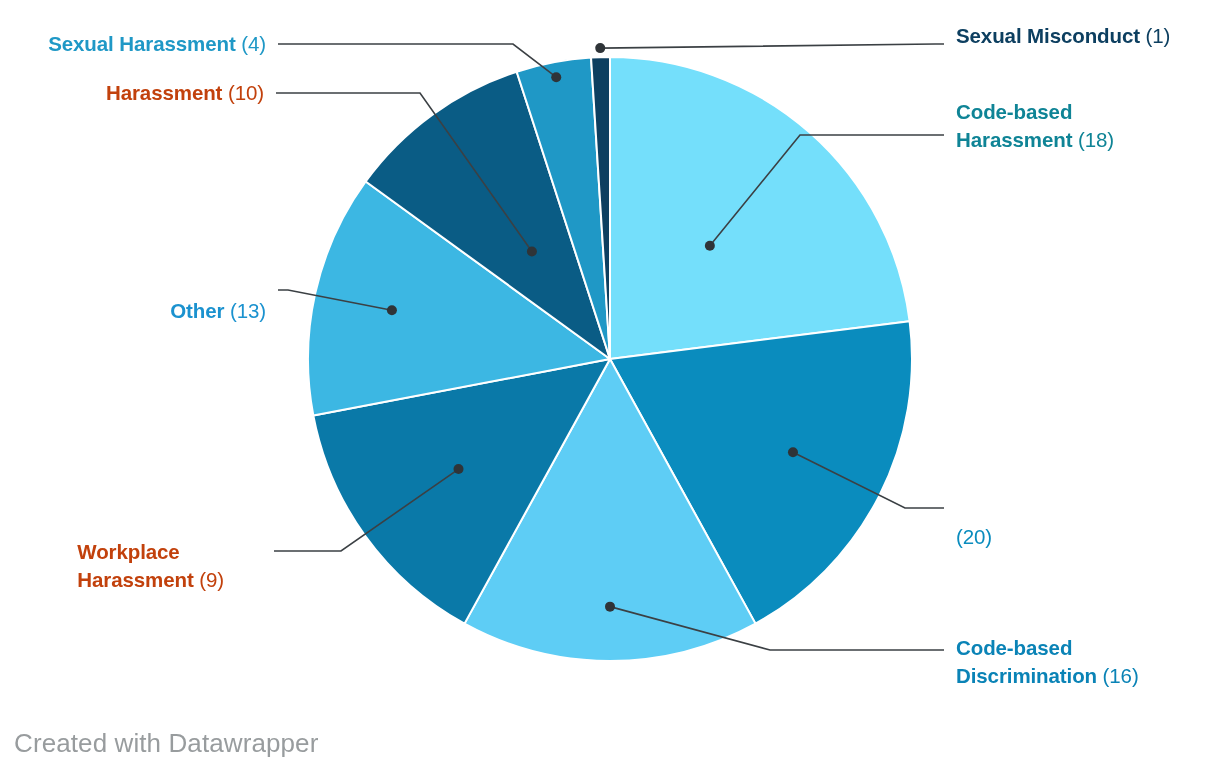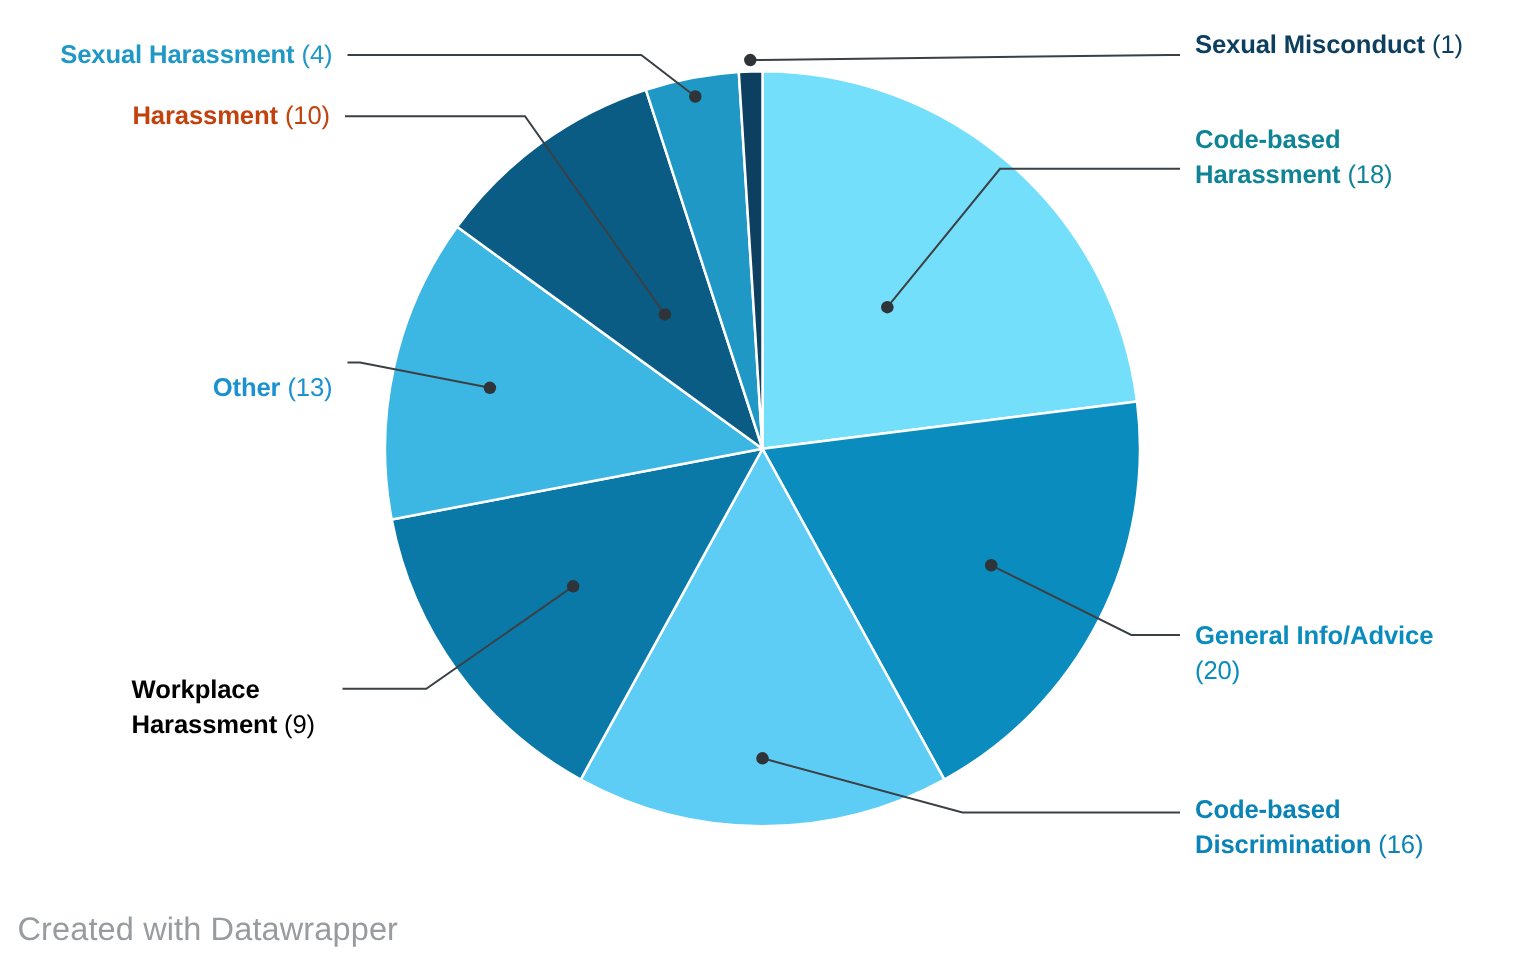--- a/index.html
+++ b/index.html
@@ -95,23 +95,23 @@
         <circle cx="531.90" cy="251.50" r="5" class="leader-dot"></circle>
         <path d="M 556.24 77.18 L 513 44 L 278 44" class="leader-line"></path>
         <circle cx="556.24" cy="77.18" r="5" class="leader-dot"></circle>
         <path d="M 600.23 48.09 L 935 44 L 944 44" class="leader-line"></path>
         <circle cx="600.23" cy="48.09" r="5" class="leader-dot"></circle>
       </g>
   </svg>
 
   <div id="labels-layer">
       <div class="pie-label lbl-right" style="color: rgb(15, 132, 150); top: 98px; left: 956px;"><span>Code-based</span><br><span>Harassment</span><span class="lbl-count"> (18)</span></div>
-      <div class="pie-label lbl-right" style="color: rgb(10, 140, 190); top: 495px; left: 956px;"><span>General Info/Advice</span><br><span class="lbl-count">(20)</span></div>
+      <div class="pie-label lbl-right" style="color: rgb(10, 140, 190); top: 495px; left: 956px;"><br><span class="lbl-count">(20)</span></div>
       <div class="pie-label lbl-right" style="color: rgb(10, 131, 182); top: 634px; left: 956px;"><span>Code-based</span><br><span>Discrimination</span><span class="lbl-count"> (16)</span></div>
-      <div class="pie-label lbl-left" style="color: #000000; top: 538px; right: 968px;"><span>Workplace</span><br><span>Harassment</span><span class="lbl-count"> (9)</span></div>
+      <div class="pie-label lbl-left" style="color: #c2410c; top: 538px; right: 996px;"><span>Workplace</span><br><span>Harassment</span><span class="lbl-count"> (9)</span></div>
       <div class="pie-label lbl-left" style="color: rgb(27, 146, 207); top: 265px; right: 954px; margin-top: 32px;"><span>Other</span><span class="lbl-count"> (13)</span></div>
       <div class="pie-label lbl-left" style="color: #c2410c; top: 79px; right: 956px;"><span>Harassment</span><span class="lbl-count"> (10)</span></div>
       <div class="pie-label lbl-left" style="color: rgb(31, 152, 198); top: 30px; right: 954px;"><span>Sexual Harassment</span><span class="lbl-count"> (4)</span></div>
       <div class="pie-label lbl-right" style="color: rgb(13, 63, 96); top: 22px; left: 956px;"><span>Sexual Misconduct</span><span class="lbl-count"> (1)</span></div>
     </div>
 
   <div id="footer-credit">Created with Datawrapper</div>
 
 </div>
 

